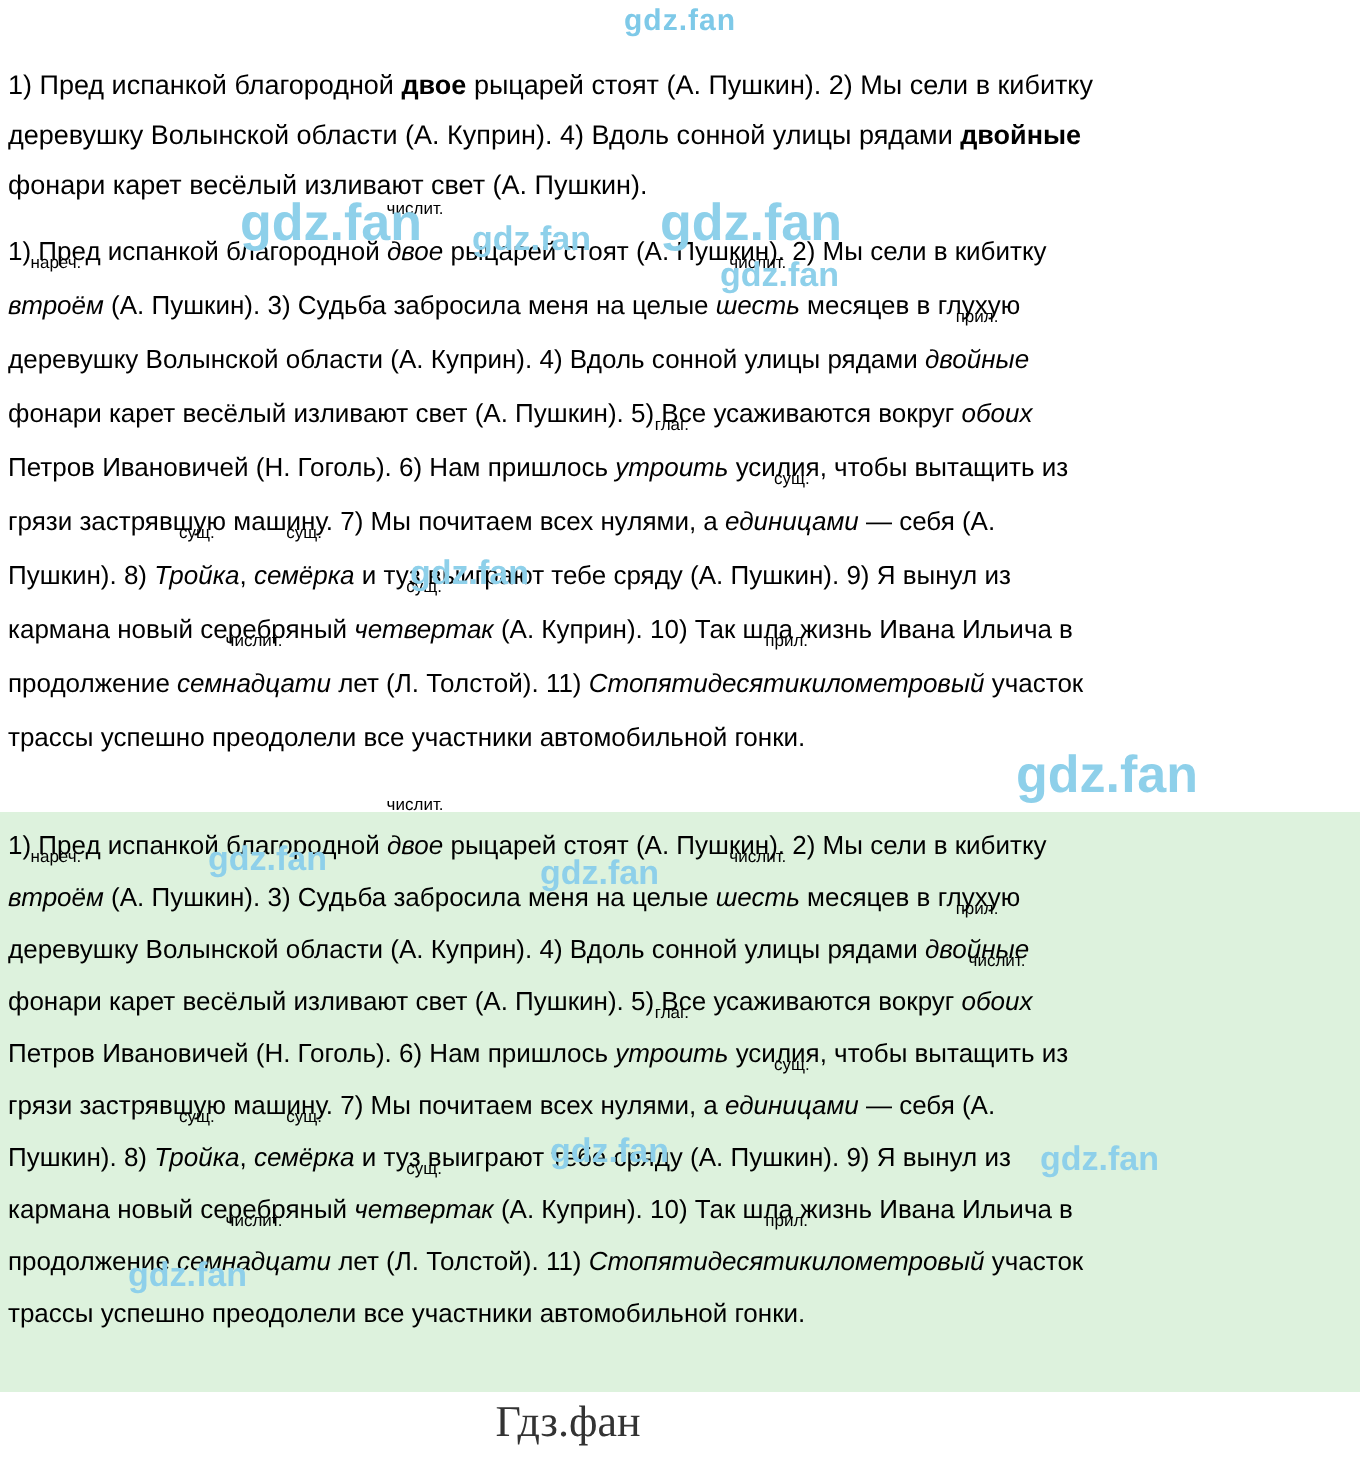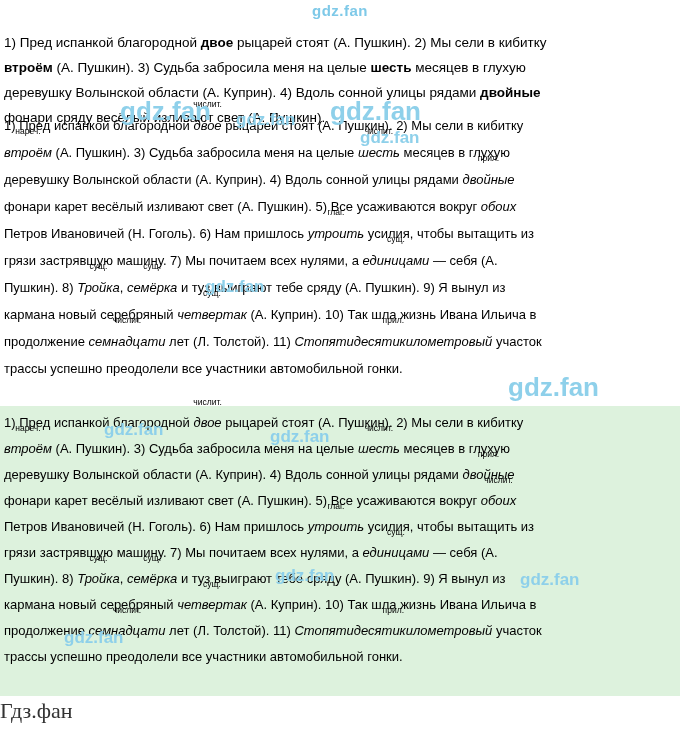--- a/index.html
+++ b/index.html
@@ -68,21 +68,21 @@
     font-size:8.5px;
     font-style:normal;
     color:#000;
     white-space:nowrap;
     line-height:10px;
     text-align:right;
   }
 
   .footer{
     position:absolute;left:0;bottom:6px;width:568px;
-    text-align:left;
+    text-align:center;
     font-size:22px;
     color:#333;
     font-family:"Liberation Serif", serif;
   }
 
   
   .wm{
     position:absolute;
     color:#8ed0ea;
     font-weight:bold;
@@ -95,23 +95,22 @@
 </style>
 </head>
 <body>
 
 <div class="page">
 
   <div class="wm-top">gdz.fan</div>
 
   <div class="block1">
       <span class="l"><span class="">1) Пред испанкой благородной </span><span class="b">двое</span><span class=""> рыцарей стоят (А. Пушкин). 2) Мы сели в кибитку</span></span>
-      <span class="l"><span class="b">втроём</span><span class=""> (А. Пушкин). 3) Судьба забросила меня на целые </span><span class="b">шесть</span><span class=""> месяцев в глухую</span></span>
       <span class="l"><span class="">деревушку Волынской области (А. Куприн). 4) Вдоль сонной улицы рядами </span><span class="b">двойные</span></span>
-      <span class="l"><span class="">фонари сряду весёлый изливают свет (А. Пушкин).</span></span>
+      <span class="l"><span class="">фонари карет весёлый изливают свет (А. Пушкин).</span></span>
     </div>
 
   <div class="block2">
       <span class="l"><span class="">1) Пред испанкой благородной </span><span class="ann"><span class="lab">числит.</span><span class="it">двое</span></span><span class=""> рыцарей стоят (А. Пушкин). 2) Мы сели в кибитку</span></span>
       <span class="l"><span class="ann"><span class="lab">нареч.</span><span class="it">втроём</span></span><span class=""> (А. Пушкин). 3) Судьба забросила меня на целые </span><span class="ann"><span class="lab">числит.</span><span class="it">шесть</span></span><span class=""> месяцев в глухую</span></span>
       <span class="l"><span class="">деревушку Волынской области (А. Куприн). 4) Вдоль сонной улицы рядами </span><span class="ann"><span class="lab">прил.</span><span class="it">двойные</span></span></span>
       <span class="l"><span class="">фонари карет весёлый изливают свет (А. Пушкин). 5) Все усаживаются вокруг </span><span class="ann"><span class="lab"></span><span class="it">обоих</span></span></span>
       <span class="l"><span class="">Петров Ивановичей (Н. Гоголь). 6) Нам пришлось </span><span class="ann"><span class="lab">глаг.</span><span class="it">утроить</span></span><span class=""> усилия, чтобы вытащить из</span></span>
       <span class="l"><span class="">грязи застрявшую машину. 7) Мы почитаем всех нулями, а </span><span class="ann"><span class="lab">сущ.</span><span class="it">единицами</span></span><span class=""> — себя (А.</span></span>
       <span class="l"><span class="">Пушкин). 8) </span><span class="ann"><span class="lab">сущ.</span><span class="it">Тройка</span></span><span class="">,  </span><span class="ann"><span class="lab">сущ.</span><span class="it">семёрка</span></span><span class=""> и туз выиграют тебе сряду (А. Пушкин). 9) Я вынул из</span></span>

